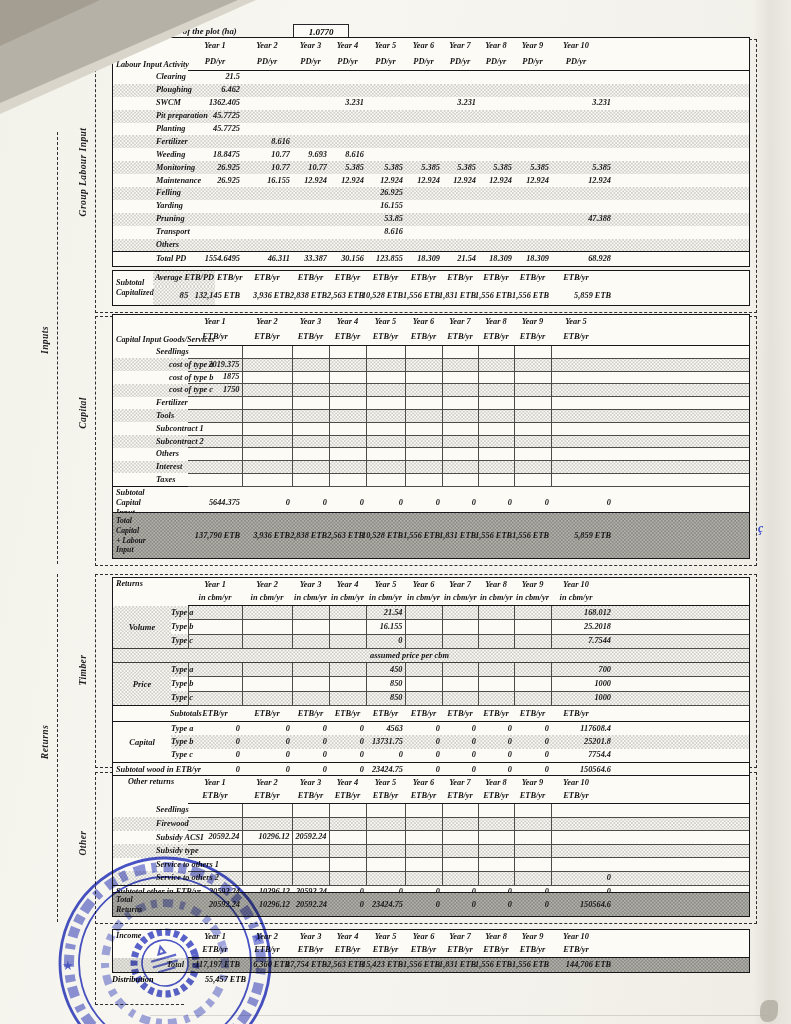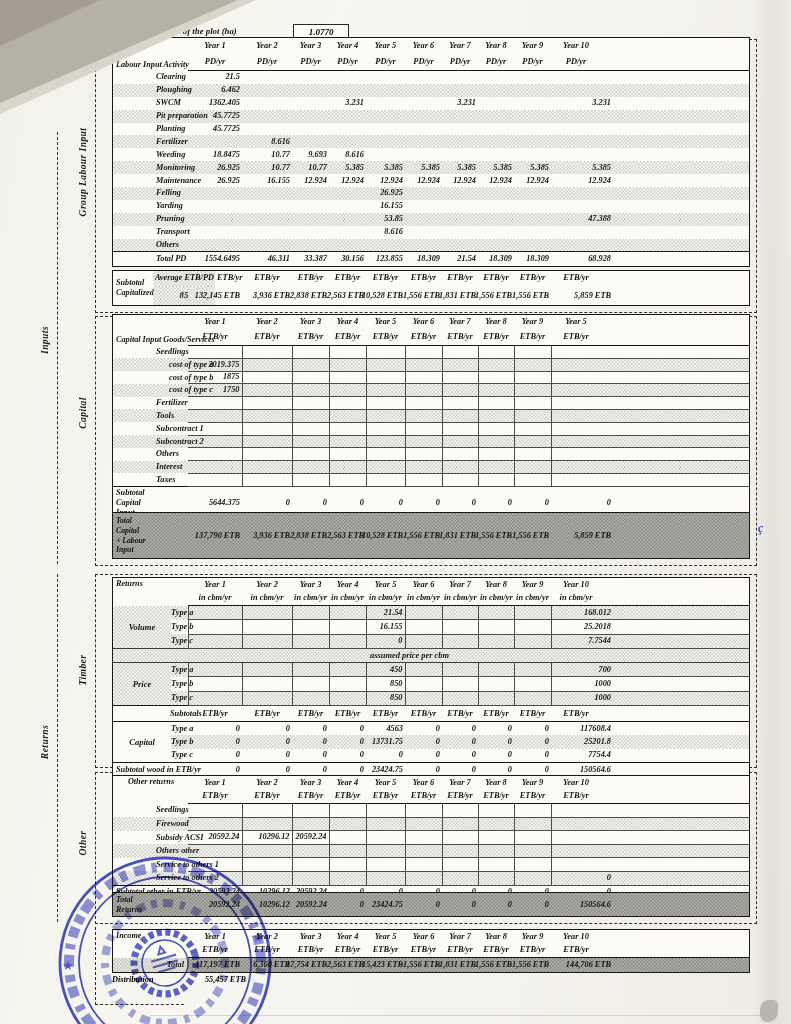--- a/index.html
+++ b/index.html
@@ -1729,21 +1729,21 @@
               <span class="v"></span>
             </td>
             <td class="num">
               <span class="v"></span>
             </td>
             <td class="num">
               <span class="v"></span>
             </td>
           </tr>
           <tr class="sh gg">
-            <td class="lbl" colspan="2"><span class="ovf">Others other</span></td>
+            <td class="lbl" colspan="2"><span class="ovf">Subsidy type</span></td>
             <td class="num">
               <span class="v"></span>
             </td>
             <td class="num">
               <span class="v"></span>
             </td>
             <td class="num">
               <span class="v"></span>
             </td>
             <td class="num">

